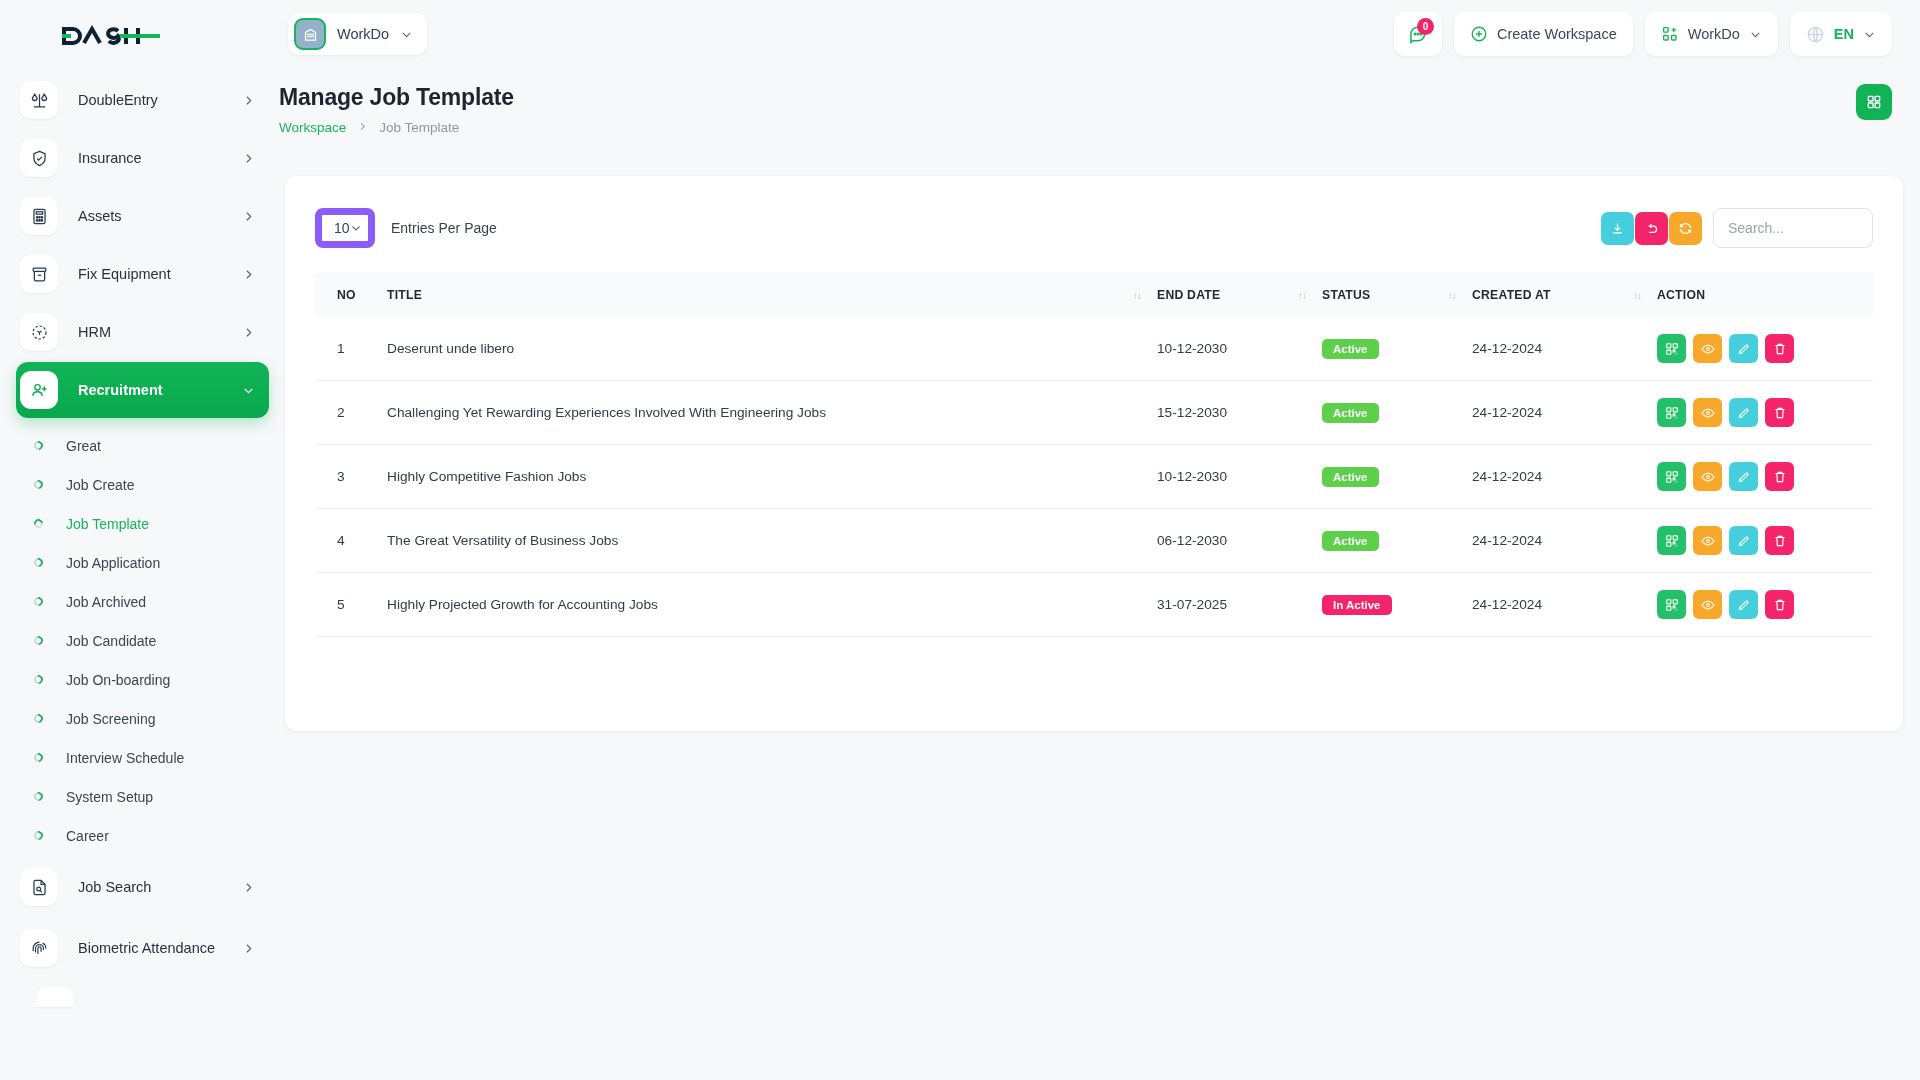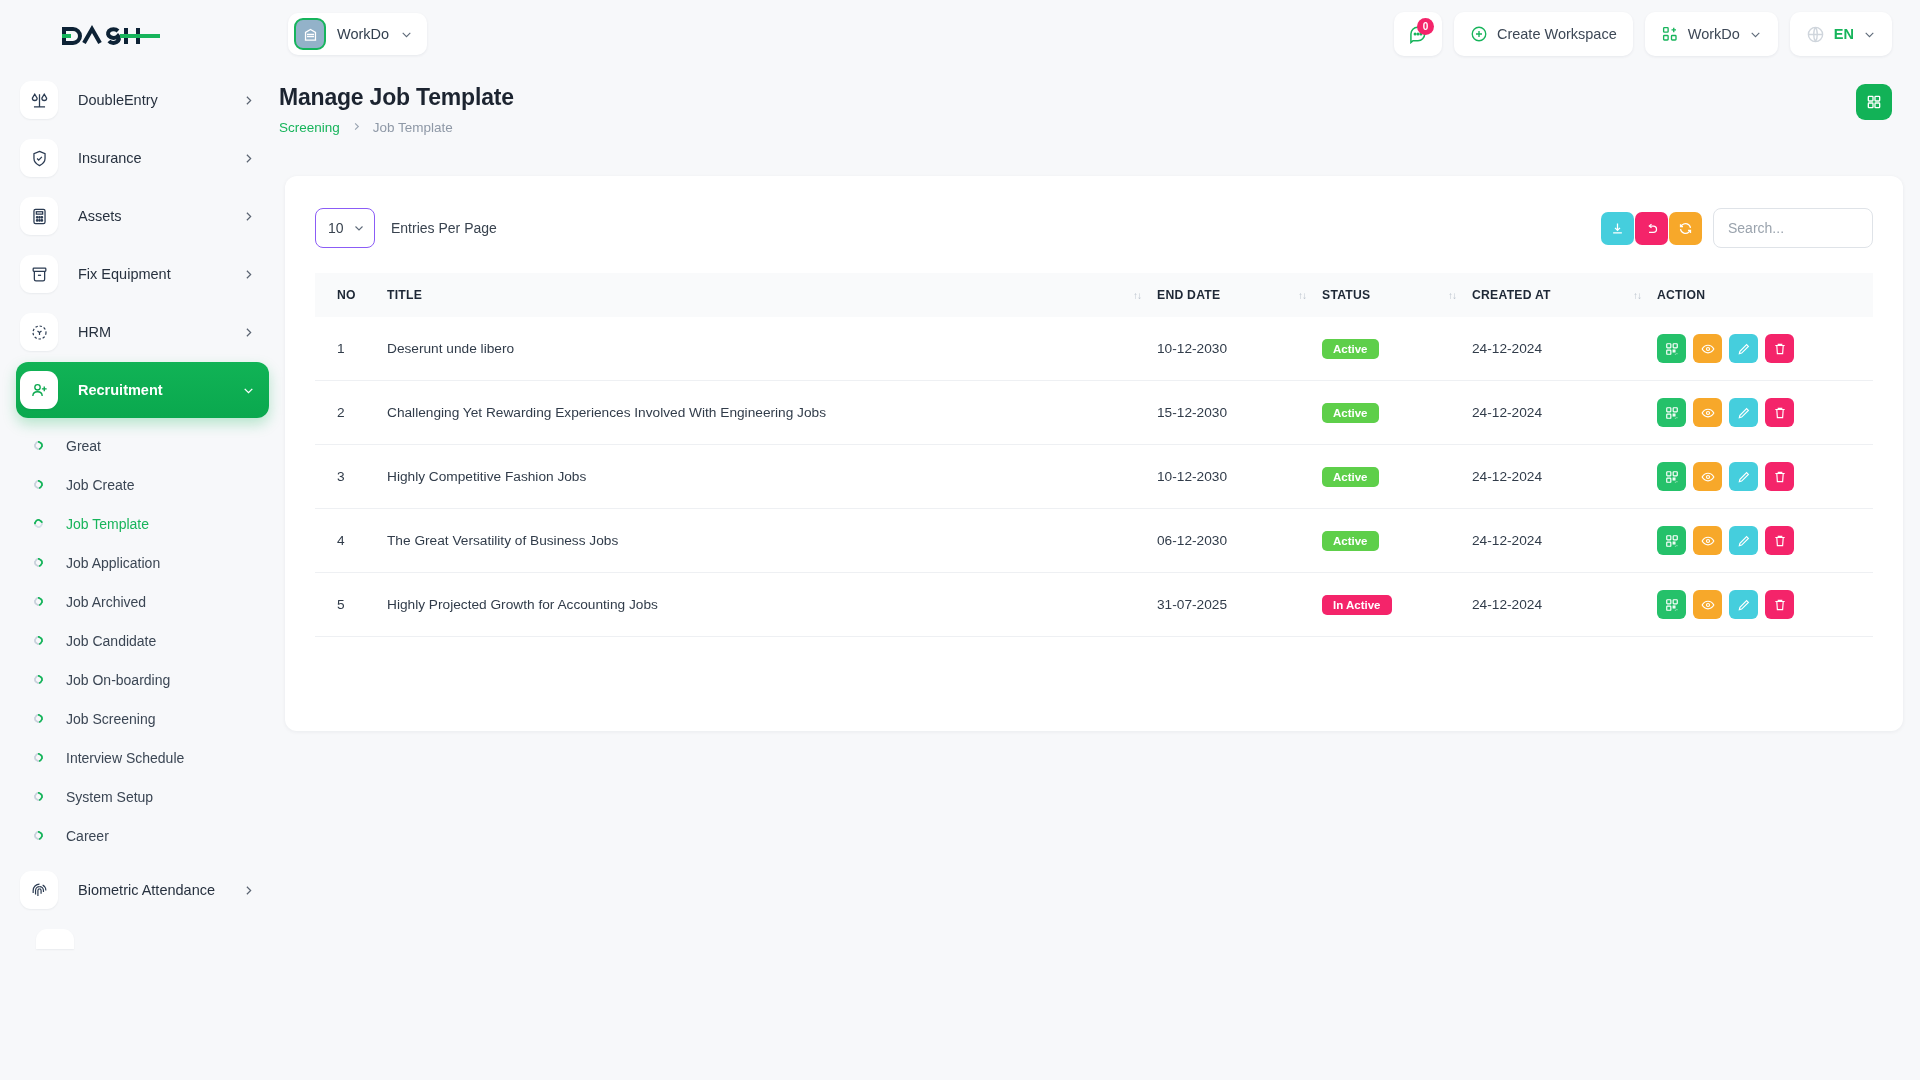--- a/index.html
+++ b/index.html
@@ -142,21 +142,21 @@
     width: 1618px; height: 555px;
     background: #fff; border-radius: 12px;
     box-shadow: 0 1px 4px rgba(16,30,54,.06);
   }
   .card-top {
     display: flex; align-items: center;
     padding: 32px 30px 0 30px;
   }
   .epp { display: flex; align-items: center; gap: 16px; }
   .sel {
-    width: 60px; height: 40px; border: 1px solid #8b5cf6; border-radius: 8px;
+    width: 60px; height: 40px; border: 7px solid #8b5cf6; border-radius: 8px;
     display: flex; align-items: center; justify-content: space-between;
     padding: 0 9px 0 12px; font-size: 14px; color: #39434f; cursor: pointer;
     background: #fff;
   }
   .epp-label { font-size: 14px; color: #39434f; }
   .card-top-right { margin-left: auto; display: flex; align-items: center; gap: 1px; }
   .sq {
     width: 33px; height: 33px; border-radius: 7px;
     display: flex; align-items: center; justify-content: center;
     color: #fff; cursor: pointer; border: none;
@@ -385,20 +385,36 @@
         <span class="dot"></span>
         <span class="sub-label">System Setup</span>
       </div>
       <div class="sub-item">
         <span class="dot"></span>
         <span class="sub-label">Career</span>
       </div>
     </div>
 
     <nav class="nav" style="margin-top:4px;">
+      <div class="nav-item">
+        <span class="nav-ic">
+          <svg width="19" height="19" viewBox="0 0 24 24" fill="none" stroke="currentColor" stroke-width="1.6">
+            <path d="M14 3H7a2 2 0 0 0-2 2v14a2 2 0 0 0 2 2h10a2 2 0 0 0 2-2V8z"></path>
+              <path d="M14 3v5h5"></path>
+            <circle cx="11" cy="14" r="2.4"></circle>
+              <path d="M13 16l2 2"></path>
+          </svg>
+        </span>
+        <span class="nav-label">Job Search</span>
+        <span class="nav-caret">
+          <svg width="13" height="13" viewBox="0 0 24 24" fill="none" stroke="currentColor" stroke-width="2.2">
+              <path d="M9 5l7 7-7 7"></path>
+            </svg>
+        </span>
+      </div>
       <div class="nav-item twoline">
         <span class="nav-ic">
           <svg width="19" height="19" viewBox="0 0 24 24" fill="none" stroke="currentColor" stroke-width="1.5">
             <path d="M12 4a8 8 0 0 0-8 8v3"></path>
               <path d="M12 7a5 5 0 0 0-5 5v5"></path>
               <path d="M12 10a2 2 0 0 0-2 2v7"></path>
             <path d="M12 10a2 2 0 0 1 2 2v4"></path>
               <path d="M12 7a5 5 0 0 1 5 5v2"></path>
               <path d="M20 12a8 8 0 0 0-4-6.9"></path>
           </svg>
@@ -476,21 +492,21 @@
             </svg>
         </span>
       </div>
     </div>
   </header>
 
   <div class="pagehead">
     <div class="ph-left">
       <h1 class="page-title">Manage Job Template</h1>
       <div class="crumbs">
-        <span class="crumb-link">Screening</span>
+        <span class="crumb-link">Workspace</span>
         <span class="crumb-sep">
           <svg width="11" height="11" viewBox="0 0 24 24" fill="none" stroke="#9aa4b1" stroke-width="2.4">
               <path d="M9 5l7 7-7 7"></path>
             </svg>
         </span>
         <span class="crumb-cur">Job Template</span>
       </div>
     </div>
     <button class="grid-btn">
       <svg width="16" height="16" viewBox="0 0 24 24" fill="none" stroke="currentColor" stroke-width="2">

